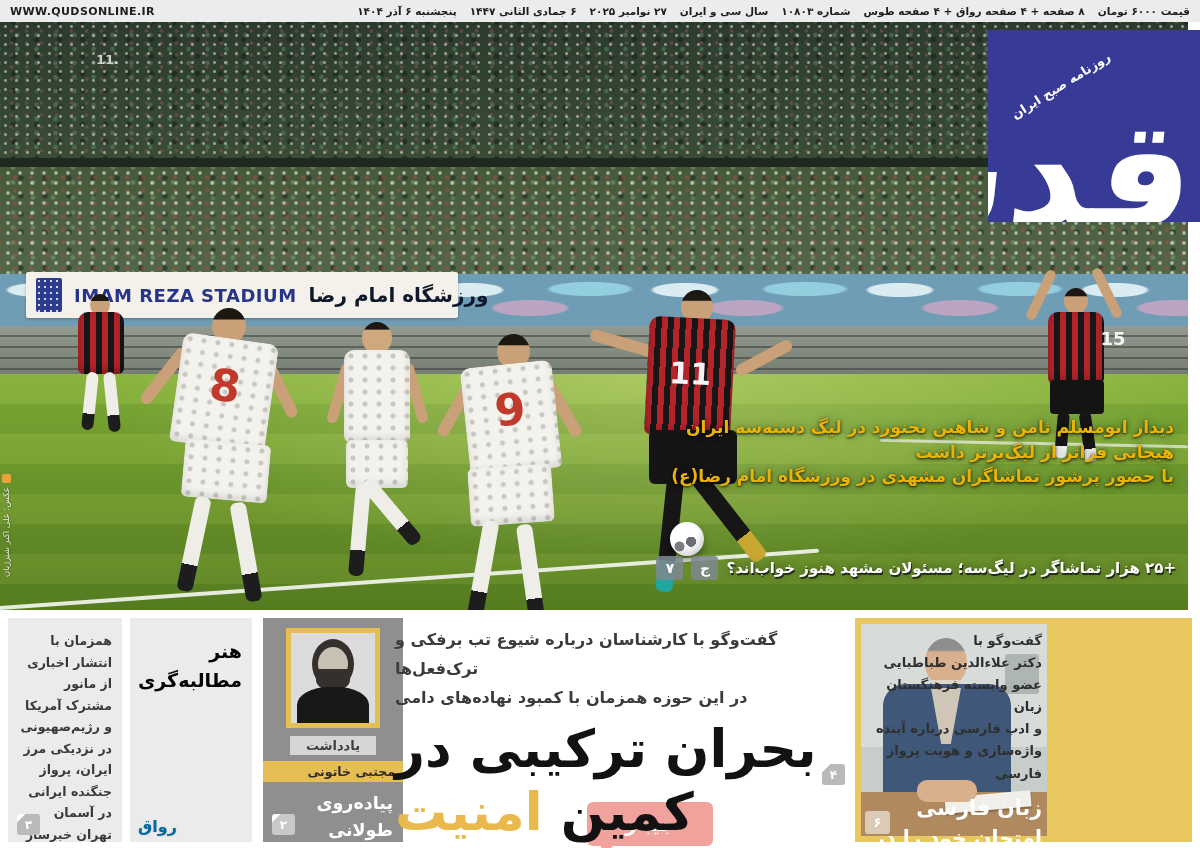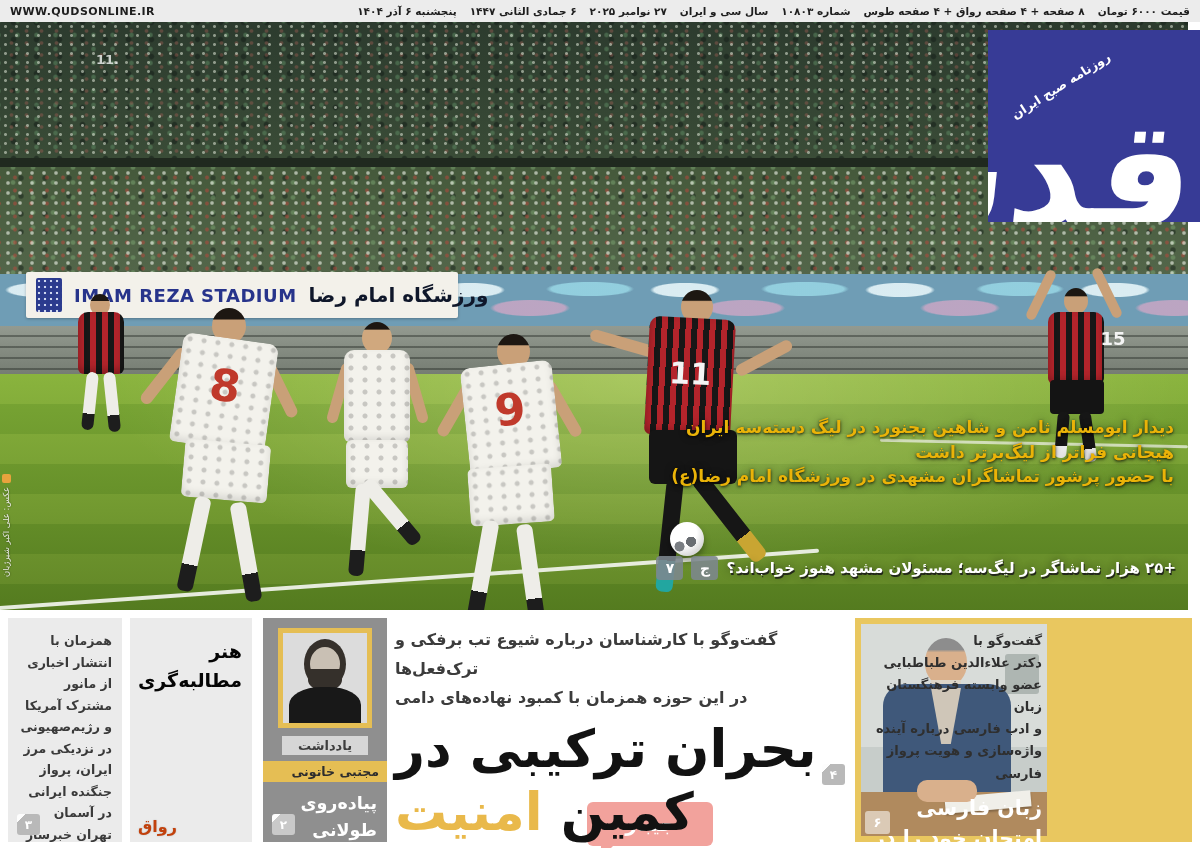--- a/index.html
+++ b/index.html
@@ -95,21 +95,21 @@
     transform:rotate(-32deg);white-space:nowrap;direction:rtl;}
   .right-gutter{position:absolute;left:1188px;top:222px;width:12px;height:388px;background:#fff;}
   
   .col{position:absolute;top:618px;height:224px;box-sizing:border-box;}
   .gray-col{background:#ebebeb;padding:12px 10px;direction:rtl;}
   .col-kicker{font-size:12.5px;font-weight:bold;color:#3a3a3a;line-height:1.72;text-align:right;}
   .col-head{font-size:19px;font-weight:800;color:#050505;line-height:1.5;text-align:right;margin-top:7px;}
   .pgbadge{position:absolute;left:9px;bottom:7px;width:23px;height:21px;border-radius:3px;
     background:linear-gradient(135deg,#fdfdfd 0 6px,#b9b9b9 6px);color:#fff;
     display:flex;align-items:center;justify-content:center;font-size:12px;font-weight:bold;}
-  .ravagh-badge{position:absolute;left:8px;bottom:6px;color:#c2410c;font-weight:800;font-size:16px;
+  .ravagh-badge{position:absolute;left:8px;bottom:6px;color:#0369a1;font-weight:800;font-size:16px;
     text-shadow:0 0 2px rgba(0,0,0,.18);direction:rtl;}
   
   .note-col{background:#8f8f8f;direction:rtl;color:#fff;}
   .note-photo{width:84px;height:90px;border:5px solid #e5be54;background:#dcdcdc;margin:10px auto 8px;
     position:relative;overflow:hidden;}
   .note-label{background:#d6d6d6;color:#3f3f3f;font-size:13px;font-weight:bold;width:86px;margin:0 auto;
     text-align:center;padding:2px 0;}
   .note-author{background:#e5be54;color:#2e2e2e;font-size:12.5px;font-weight:bold;text-align:right;
     padding:3px 8px;margin-top:6px;}
   .note-head{font-size:17.5px;font-weight:800;line-height:1.55;text-align:right;padding:8px 10px 0;}
@@ -270,21 +270,21 @@
 
   <div class="col gray-col" style="left:130px;width:122px;">
     <div class="col-head">
       <div>هنر</div>
       <div>مطالبه‌گری</div>
 
     </div>
     <div class="ravagh-badge">رواق</div>
   </div>
 
-  <div class="col note-col" style="left:263px;width:124px;">
+  <div class="col note-col" style="left:263px;width:140px;">
     <div class="note-photo">
       <div style="position:absolute;left:21px;top:6px;width:42px;height:50px;border-radius:50%;background:#35302b;"></div>
       <div style="position:absolute;left:27px;top:14px;width:30px;height:34px;border-radius:50%;background:#c9c0b4;"></div>
       <div style="position:absolute;left:25px;top:36px;width:34px;height:22px;border-radius:0 0 50% 50%;background:#35302b;"></div>
       <div style="position:absolute;left:6px;top:54px;width:72px;height:40px;border-radius:45% 45% 0 0;background:#181818;"></div>
     </div>
     <div class="note-label">یادداشت</div>
     <div class="note-author">مجتبی خاتونی</div>
     <div class="note-head">
       <div>پیاده‌روی طولانی</div>

